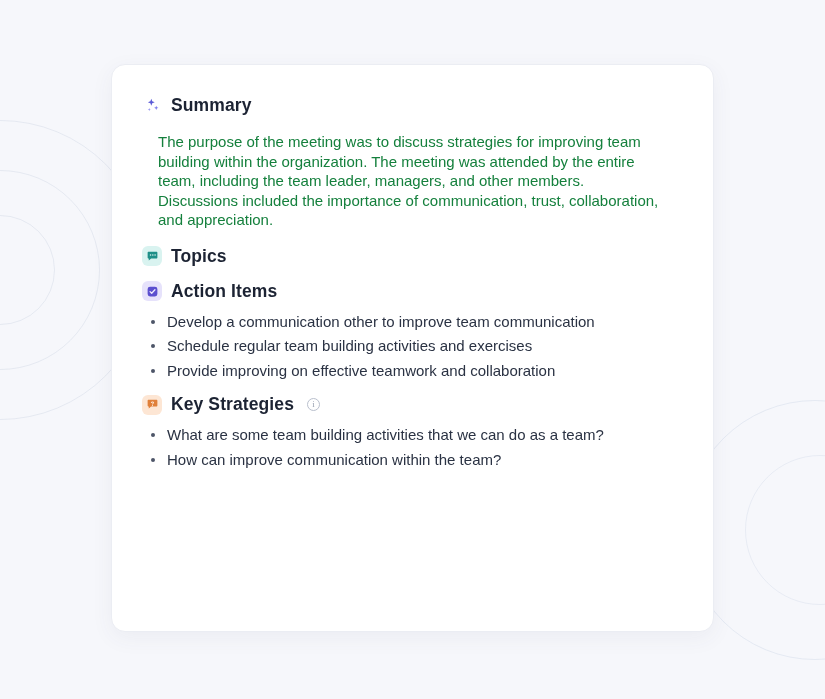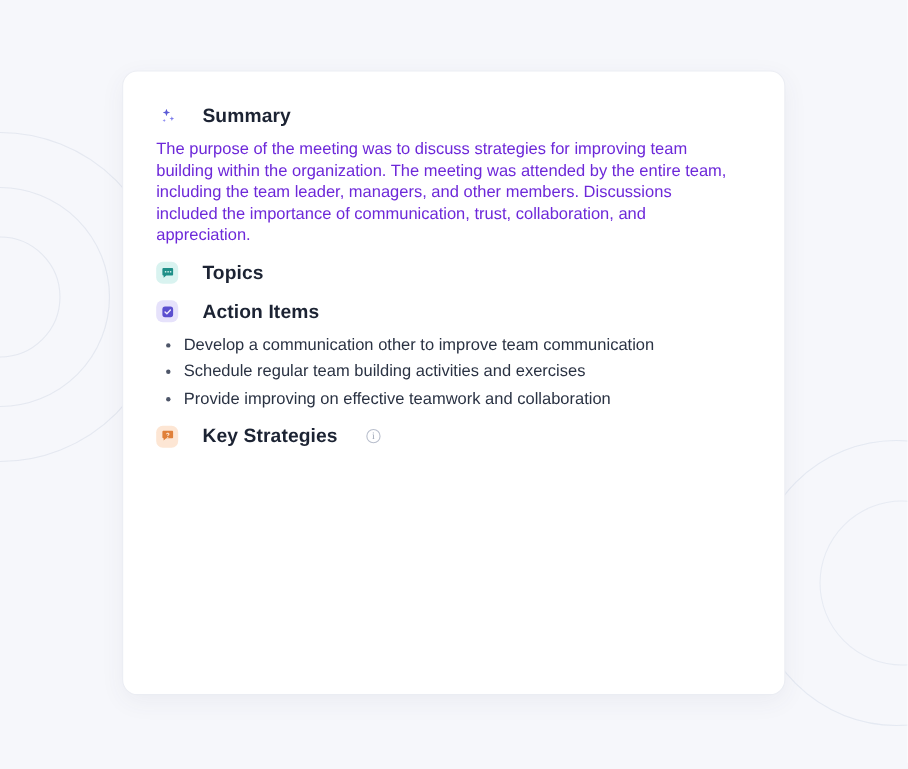--- a/index.html
+++ b/index.html
@@ -45,21 +45,21 @@
     box-shadow: 0 6px 22px rgba(60, 70, 100, 0.06);
     padding: 30px 30px 0 30px;
   }
 
   .section { margin-bottom: 4px; }
   .section + .section { margin-top: 14px; }
 
   .sec-head {
     display: flex;
     align-items: center;
-    gap: 22px;
+    gap: 9px;
     margin-bottom: 10px;
   }
   .sec-title {
     font-size: 17.5px;
     font-weight: bold;
     color: #1c2333;
     letter-spacing: 0.1px;
   }
   .icon-badge {
     width: 20px;
@@ -85,22 +85,22 @@
     line-height: 11px;
     text-align: center;
     font-family: "Liberation Serif", serif;
     margin-left: 4px;
     display: inline-block;
   }
 
   .paragraph {
     font-size: 15px;
     line-height: 19.6px;
-    color: #6d28d9;
-    margin: 0;
+    color: #15803d;
+    margin: 16px;
     max-width: 527px;
   }
 
   ul.bullets {
     list-style: none;
     margin: 0;
     padding: 0;
   }
   ul.bullets li {
     position: relative;
@@ -185,15 +185,19 @@
       <span class="icon-badge keyq">
         <svg width="13" height="13" viewBox="0 0 16 16" aria-hidden="true">
           <path d="M2 3.2c0-.7.6-1.2 1.2-1.2h9.6c.7 0 1.2.5 1.2 1.2v6c0 .7-.5 1.2-1.2 1.2H6.3L3.4 13V10.4H3.2c-.6 0-1.2-.5-1.2-1.2z" fill="#e0803a"></path>
           <path d="M8 4.3c1.1 0 1.9.7 1.9 1.6 0 .9-1.3 1.1-1.3 2h-1.2c0-1.2 1.2-1.3 1.2-2 0-.3-.3-.5-.6-.5-.4 0-.7.2-.7.6H6.1c0-1 .8-1.7 1.9-1.7z" fill="#fde6d4"></path>
           <circle cx="8" cy="9.3" r="0.7" fill="#fde6d4"></circle>
         </svg>
       </span>
       <span class="sec-title">Key Strategies</span>
       <span class="info-icon">i</span>
     </div>
+    <ul class="bullets">
+      <li>What are some team building activities that we can do as a team?</li>
+      <li>How can improve communication within the team?</li>
+    </ul>
   </div>
 
 </div>
 
 </body></html>

